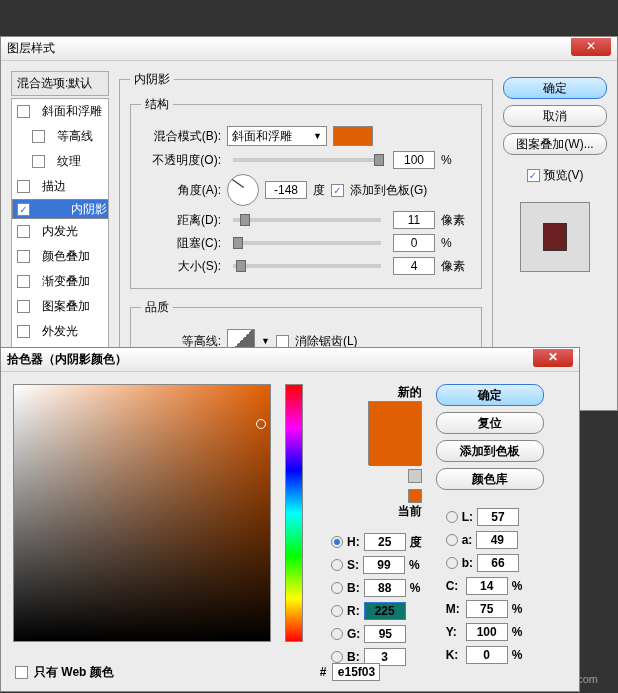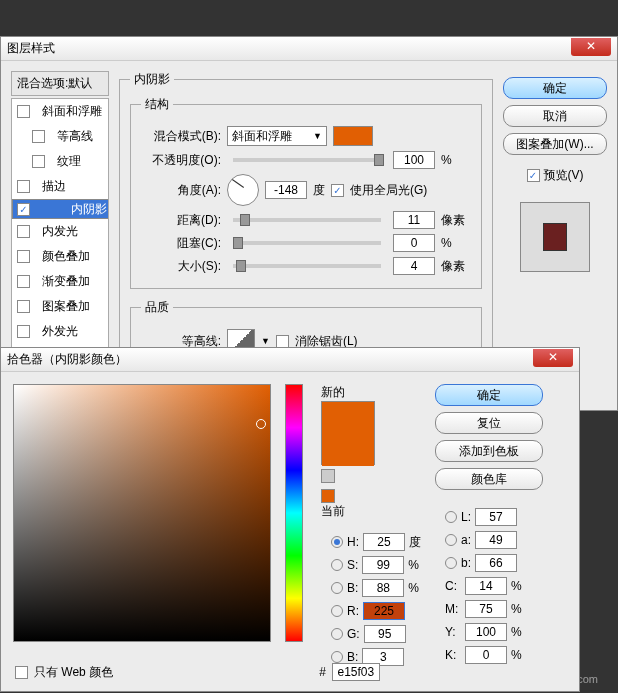--- a/index.html
+++ b/index.html
@@ -31,37 +31,37 @@
 .dial { width: 32px; height: 32px; border: 1px solid #888; border-radius: 50%; background: #fff; position: relative; }
 .dial::after { content: ''; position: absolute; width: 14px; height: 1px; background: #333; top: 8px; left: 3px; transform: rotate(35deg); }
 .contour { width: 28px; height: 24px; border: 1px solid #888; background: linear-gradient(135deg,#fff 50%,#666 50%); }
 .btncol { width: 104px; display: flex; flex-direction: column; gap: 6px; padding-top: 6px; }
 .btn { height: 22px; border: 1px solid #888; background: linear-gradient(#fff,#e8e8e8); border-radius: 10px; text-align: center; line-height: 20px; cursor: pointer; }
 .btn.primary { background: linear-gradient(#d8f0ff,#a0d8ff); border-color: #3a76d6; }
 .preview-ck { display: flex; align-items: center; gap: 4px; margin: 6px 0; justify-content: center; }
 .preview-box { width: 70px; height: 70px; border: 1px solid #888; background: #ddd; margin: 6px auto; display: flex; align-items: center; justify-content: center; }
 .preview-sw { width: 24px; height: 28px; background: #6a2020; border: 1px solid #333; }
 
-.cp { top: 347px; left: 0; width: 580px; height: 345px; z-index: 10; }
+.cp { top: 347px; left: 0; width: 580px; height: 345px; z-index: 10; font-weight: bold; }
 .cp-body { display: flex; padding: 12px; gap: 8px; }
 .grad-box { width: 258px; height: 258px; border: 1px solid #888; background: linear-gradient(to top, #000, transparent), linear-gradient(to right, #fff, #e15f03); position: relative; }
 .picker-ring { position: absolute; width: 10px; height: 10px; border: 1px solid #fff; border-radius: 50%; right: 4px; top: 34px; }
 .hue-strip { width: 18px; height: 258px; border: 1px solid #888; background: linear-gradient(red,magenta,blue,cyan,lime,yellow,red); margin-left: 6px; }
-.cur-col { display: flex; flex-direction: column; align-items: flex-start; margin-left: 10px; }
+.cur-col { display: flex; flex-direction: column; align-items: flex-end; margin-left: 10px; }
 .col-compare { width: 54px; height: 64px; border: 1px solid #888; }
 .col-new { height: 32px; background: #e15f03; }
 .col-old { height: 32px; background: #e15f03; }
 .mini-sw { width: 14px; height: 14px; background: #e15f03; border: 1px solid #888; margin-top: 6px; }
 .cube { width: 14px; height: 14px; background: #ccc; border: 1px solid #888; }
 .inputs { margin-left: 10px; }
 .irow { display: flex; align-items: center; gap: 4px; margin: 5px 0; }
 .radio { width: 12px; height: 12px; border: 1px solid #888; border-radius: 50%; display: inline-flex; align-items: center; justify-content: center; }
 .radio.on::after { content: ''; width: 6px; height: 6px; background: #3a76d6; border-radius: 50%; }
 .numin2 { width: 42px; height: 18px; border: 1px solid #888; background: #fff; text-align: center; line-height: 16px; }
-.numin2.hl { background: #c2410c; border-color: #3a76d6; }
+.numin2.hl { background: #0f766e; border-color: #3a76d6; }
 .cpcol { width: 108px; display: flex; flex-direction: column; gap: 6px; }
 .web-row { position: absolute; bottom: 10px; left: 14px; display: flex; align-items: center; gap: 6px; }
 .wm { position: absolute; bottom: 8px; right: 20px; color: rgba(255,255,255,.5); font-size: 11px; pointer-events: none; }
 </style>
 </head>
 <body>
 
 <div class="window" style="top:0;left:0;width:618px;height:375px;margin-top:36px;">
   <div class="tb">
     <span class="title">图层样式</span>
@@ -137,21 +137,21 @@
               </div>
             <div class="numin">100</div>
             <span class="unit">%</span>
           </div>
           <div class="row">
             <span class="lbl">角度(A):</span>
             <div class="dial"></div>
             <div class="numin">-148</div>
             <span>度</span>
             <span class="cb">✓</span>
-            <span>使用全局光(G)</span>
+            <span>添加到色板(G)</span>
           </div>
           <div class="row">
             <span class="lbl">距离(D):</span>
             <div class="slider">
                 <div class="thumb" style="left:5%"></div>
               </div>
             <div class="numin">11</div>
             <span class="unit">像素</span>
           </div>
           <div class="row">

